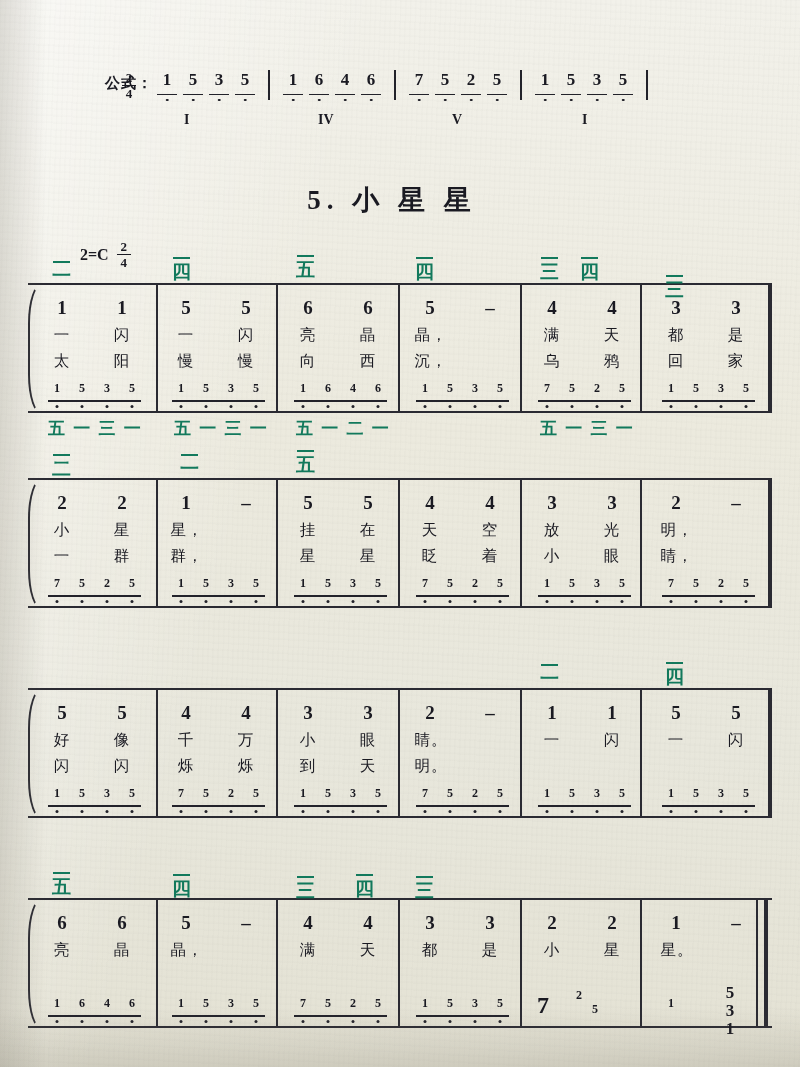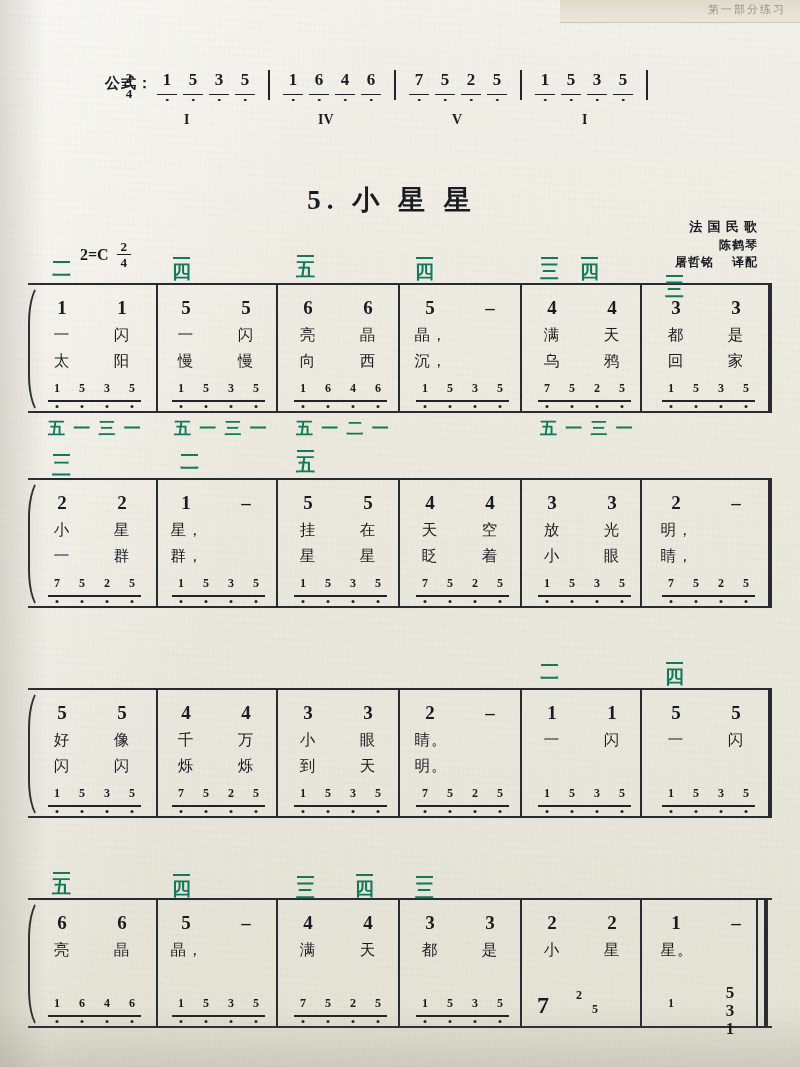--- a/index.html
+++ b/index.html
@@ -276,23 +276,20 @@
     font-weight: bold;
     text-align: center;
     line-height: 1.05;
   }
 </style>
 </head>
 <body>
 
 <div class="page">
   <div class="paper-grain"></div>
-  <div class="top-strip">
-    <div class="frag">第一部分练习</div>
-  </div>
 
   <div class="formula">
     <div class="label">公式：</div>
 
     <div class="fmeasures">
       <div class="timesig" style="margin-right:8px;">
         <span class="num">2</span>
         <span class="bar-line"></span>
         <span class="den">4</span>
       </div>
@@ -335,28 +332,20 @@
 
   <div class="key-sig">
     <span>2=C</span>
     <span class="timesig">
       <span class="num">2</span>
       <span class="bar-line"></span>
       <span class="den">4</span>
     </span>
   </div>
 
-  <div class="credits">
-    <div class="row">法 国 民 歌</div>
-    <div class="row small">陈鹤琴</div>
-    <div class="row small">
-      <span>屠哲铭</span>
-      <span style="margin-left:14px;">译配</span>
-    </div>
-  </div>
 
   <div class="system" style="top:283px; height:140px;">
     <div class="sys-rule" style="top:0;"></div>
     <div class="sys-rule" style="top:128px;"></div>
     <div class="brace" style="top:0; height:128px;"></div>
 
     <div class="bar" style="left:128px; height:128px;"></div>
     <div class="bar" style="left:248px; height:128px;"></div>
     <div class="bar" style="left:370px; height:128px;"></div>
     <div class="bar" style="left:492px; height:128px;"></div>

